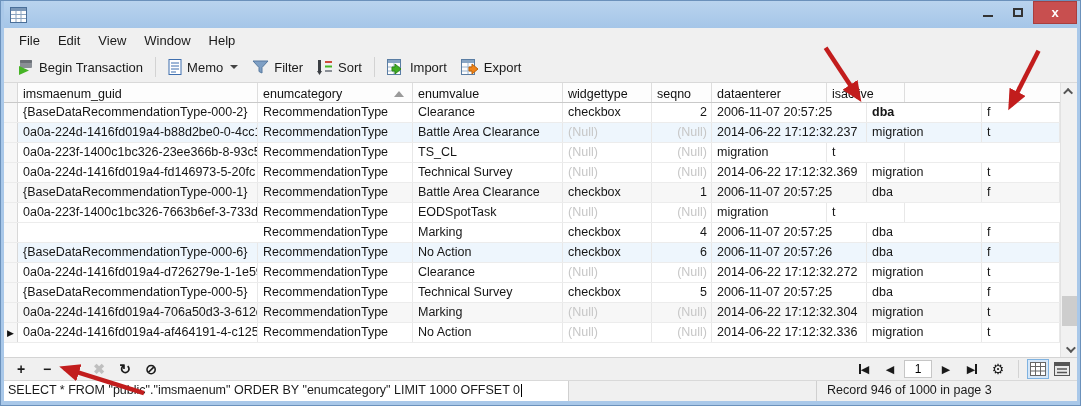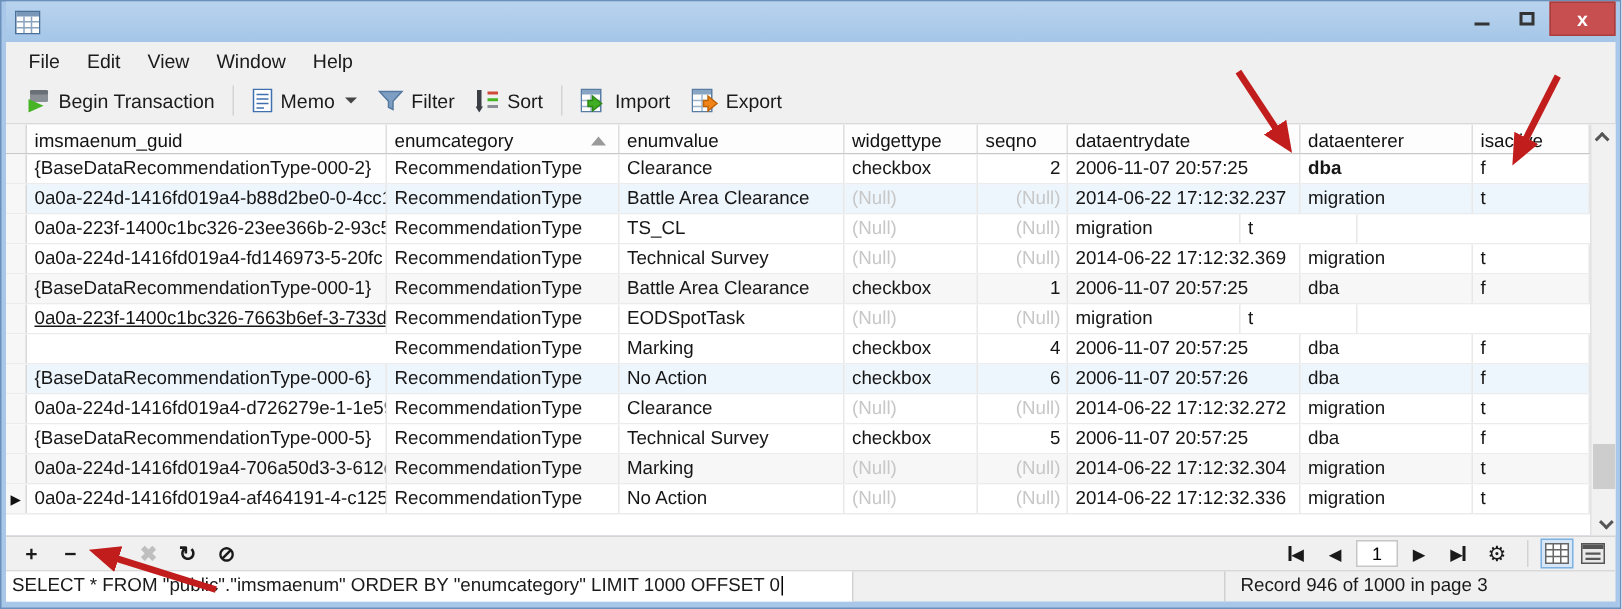--- a/index.html
+++ b/index.html
@@ -199,23 +199,20 @@
           </div>
           <div class="hcell" style="width: 150px; flex: 0 0 150px; text-align: center;">
             <span>enumvalue</span>
           </div>
           <div class="hcell" style="width: 89px; flex: 0 0 89px;">
             <span>widgettype</span>
           </div>
           <div class="hcell" style="width: 60px; flex: 0 0 60px;">
             <span>seqno</span>
           </div>
-          <div class="hcell" style="width: 155px; flex: 0 0 155px;">
-            <span>dataentrydate</span>
-          </div>
           <div class="hcell" style="width: 115px; flex: 0 0 115px;">
             <span>dataenterer</span>
           </div>
           <div class="hcell" style="width: 78px; flex: 0 0 78px;">
             <span>isactive</span>
           </div>
         </div>
       <div id="grid-rows">
           <div class="grow">
             <div class="gutter"></div>
@@ -234,21 +231,21 @@
             <div class="cell" style="width: 155px; flex: 0 0 155px;">RecommendationType</div>
             <div class="cell" style="width: 150px; flex: 0 0 150px;">Battle Area Clearance</div>
             <div class="cell null" style="width: 89px; flex: 0 0 89px;">(Null)</div>
             <div class="cell right null" style="width: 60px; flex: 0 0 60px;">(Null)</div>
             <div class="cell" style="width: 155px; flex: 0 0 155px;">2014-06-22 17:12:32.237</div>
             <div class="cell" style="width: 115px; flex: 0 0 115px;">migration</div>
             <div class="cell" style="width: 78px; flex: 0 0 78px;">t</div>
           </div>
           <div class="grow">
             <div class="gutter"></div>
-            <div class="cell" style="width: 240px; flex: 0 0 240px;">0a0a-223f-1400c1bc326-23ee366b-2-93c5</div>
+            <div class="cell" style="width: 240px; flex: 0 0 240px;">0a0a-223f-1400c1bc326-23ee366b-8-93c5</div>
             <div class="cell" style="width: 155px; flex: 0 0 155px;">RecommendationType</div>
             <div class="cell" style="width: 150px; flex: 0 0 150px;">TS_CL</div>
             <div class="cell null" style="width: 89px; flex: 0 0 89px;">(Null)</div>
             <div class="cell right null" style="width: 60px; flex: 0 0 60px;">(Null)</div>
             <div class="cell" style="width: 115px; flex: 0 0 115px;">migration</div>
             <div class="cell" style="width: 78px; flex: 0 0 78px;">t</div>
           </div>
           <div class="grow">
             <div class="gutter"></div>
             <div class="cell" style="width: 240px; flex: 0 0 240px;">0a0a-224d-1416fd019a4-fd146973-5-20fc</div>
@@ -266,21 +263,21 @@
             <div class="cell" style="width: 155px; flex: 0 0 155px;">RecommendationType</div>
             <div class="cell" style="width: 150px; flex: 0 0 150px;">Battle Area Clearance</div>
             <div class="cell" style="width: 89px; flex: 0 0 89px;">checkbox</div>
             <div class="cell right" style="width: 60px; flex: 0 0 60px;">1</div>
             <div class="cell" style="width: 155px; flex: 0 0 155px;">2006-11-07 20:57:25</div>
             <div class="cell" style="width: 115px; flex: 0 0 115px;">dba</div>
             <div class="cell" style="width: 78px; flex: 0 0 78px;">f</div>
           </div>
           <div class="grow">
             <div class="gutter"></div>
-            <div class="cell" style="width: 240px; flex: 0 0 240px; text-decoration: underline;">0a0a-223f-1400c1bc326-7663b6ef-3-733d</div>
+            <div class="cell" style="width: 240px; flex: 0 0 240px;">0a0a-223f-1400c1bc326-7663b6ef-3-733d</div>
             <div class="cell" style="width: 155px; flex: 0 0 155px;">RecommendationType</div>
             <div class="cell" style="width: 150px; flex: 0 0 150px;">EODSpotTask</div>
             <div class="cell null" style="width: 89px; flex: 0 0 89px;">(Null)</div>
             <div class="cell right null" style="width: 60px; flex: 0 0 60px;">(Null)</div>
             <div class="cell" style="width: 115px; flex: 0 0 115px;">migration</div>
             <div class="cell" style="width: 78px; flex: 0 0 78px;">t</div>
           </div>
           <div class="grow">
             <div class="gutter"></div>
             <div class="cell" style="width: 240px; flex: 0 0 240px; margin-top: 20px;">{BaseDataRecommendationType-000-4}</div>

